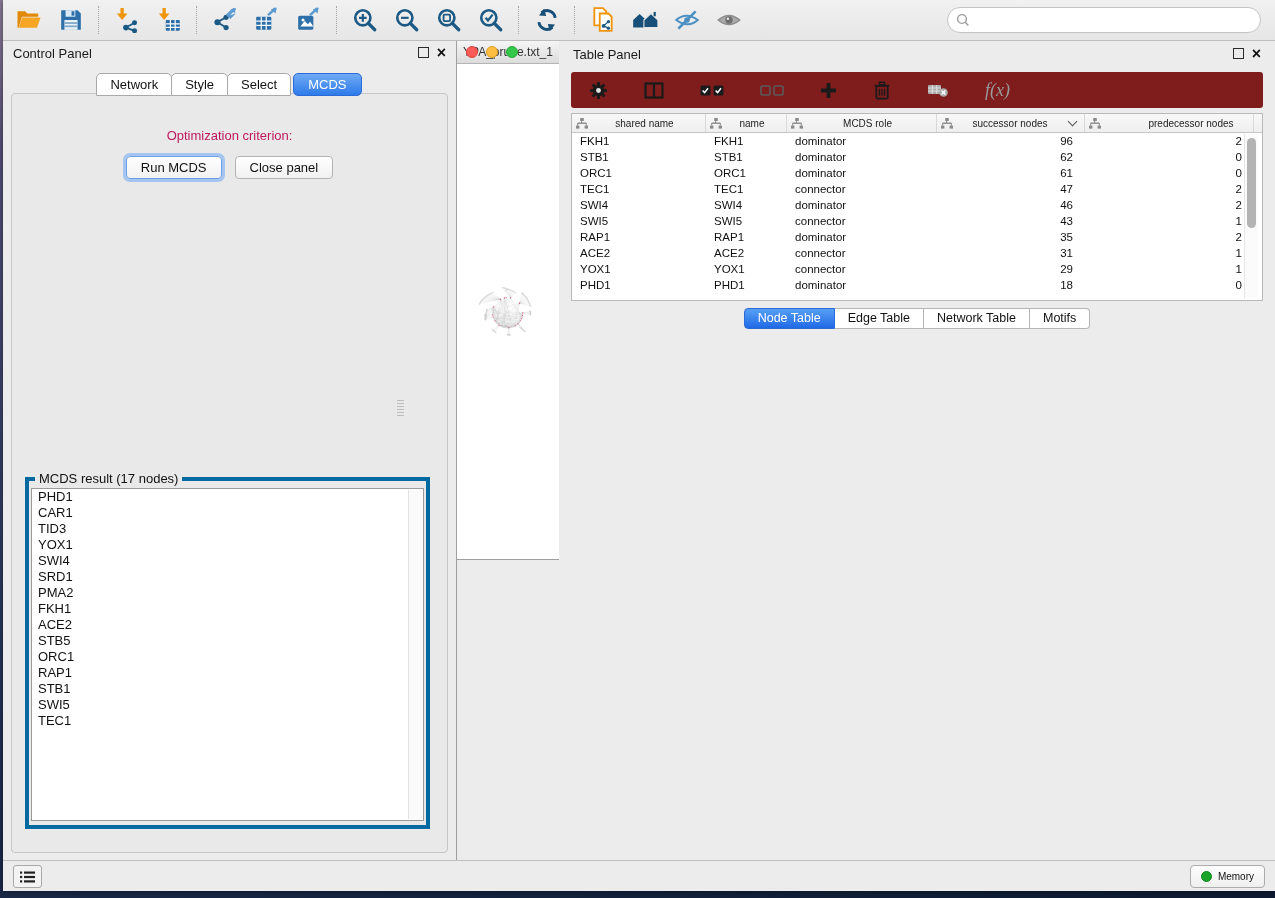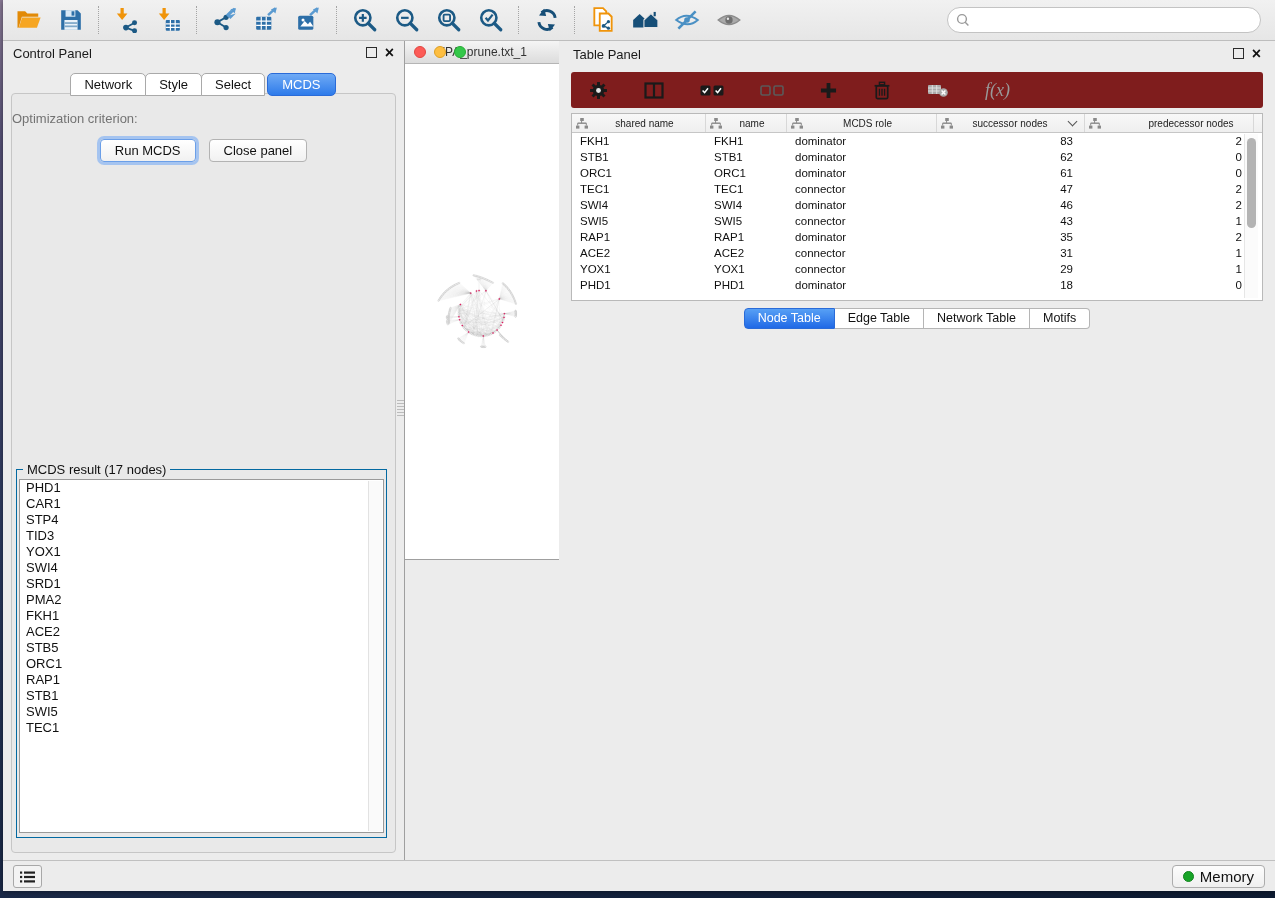--- a/index.html
+++ b/index.html
@@ -13,46 +13,46 @@
   .toolbar{height:41px;display:flex;align-items:center;gap:2px;padding:0 8px 0 6px;
            background:linear-gradient(#f1f1f1,#e6e6e6);border-bottom:1px solid #bdbdbd;box-sizing:border-box;}
   .tbtn{width:40px;height:32px;border:none;background:transparent;display:flex;align-items:center;justify-content:center;padding:0;cursor:pointer;}
   .tsep{width:1px;height:28px;border-left:1px dotted #a5a5a5;margin:0 5px;}
   .search{margin-left:auto;width:296px;height:24px;border:1px solid #c3c3c3;border-radius:13px;background:#fff;
           display:flex;align-items:center;padding:0 8px;margin-right:6px;}
   .search input{border:none;outline:none;flex:1;font-size:12px;background:transparent;margin-left:5px;font-family:inherit;}
 
   
   .main{position:absolute;top:41px;bottom:30px;left:0;right:0;display:flex;}
-  .control-panel{width:402px;box-sizing:border-box;border-right:1px solid #9f9f9f;background:#ececec;position:relative;}
+  .control-panel{width:454px;box-sizing:border-box;border-right:1px solid #9f9f9f;background:#ececec;position:relative;}
   .right-stack{flex:1;display:flex;flex-direction:row;min-width:0;justify-content:flex-end;}
 
   
   .cp-header{height:24px;padding:5px 10px 0;font-size:13px;color:#1a1a1a;position:relative;}
   .win-icons{position:absolute;right:10px;top:6px;display:flex;gap:8px;align-items:center;}
   .float-box{width:9px;height:9px;border:1.6px solid #2b2b2b;display:inline-block;}
   .close-x{font-size:16px;font-weight:700;line-height:10px;color:#111;cursor:pointer;}
   .cp-tabs{display:flex;justify-content:center;margin-top:3px;position:relative;z-index:2;border-radius:8px;}
   .cp-tab{background:#fff;border:1px solid #a9a9a9;margin-left:-1px;padding:3px 13px;font-size:13px;
           border-radius:5px 5px 0 0;cursor:pointer;color:#111;}
   .cp-tab.active{background:linear-gradient(#6faaf5,#2e7bea);color:#fff;border-color:#2a6bd8;border-radius:5px;margin-left:2px;padding:3px 14px;}
   .cp-content{position:absolute;left:8px;right:8px;top:52px;bottom:8px;background:#e9e9e9;border:1px solid #c6c6c6;border-radius:4px;}
-  .opt-label{margin-top:17px;font-size:13px;color:#737373;}
+  .opt-label{text-align:center;margin-top:34px;font-size:13px;color:#be185d;}
   .combo{width:312px;height:23px;margin:9px auto 0;background:#fff;border:1px solid #aaa;border-radius:4px;
          display:flex;align-items:center;cursor:pointer;}
   .combo .val{flex:1;font-size:13px;padding-left:9px;color:#111;white-space:nowrap;}
   .combo .step{width:19px;height:19px;margin-right:2px;border-radius:3px;background:linear-gradient(#6faaf5,#2b74e8);
                display:flex;flex-direction:column;align-items:center;justify-content:center;gap:1px;}
   .chev-up{width:0;height:0;border-left:3.5px solid transparent;border-right:3.5px solid transparent;border-bottom:4px solid #fff;}
   .chev-dn{width:0;height:0;border-left:3.5px solid transparent;border-right:3.5px solid transparent;border-top:4px solid #fff;}
   .btn-row{display:flex;justify-content:center;gap:13px;margin-top:13px;}
   .mac-btn{height:23px;padding:0 14px;font-size:13px;font-family:inherit;background:linear-gradient(#fff,#f1f1f1);
            border:1px solid #b3b3b3;border-radius:4px;cursor:pointer;color:#111;}
   .mac-btn.focused{border-color:#6b9fe8;box-shadow:0 0 0 3px rgba(110,165,245,.55);}
-  .result-fieldset{position:absolute;left:4px;right:8px;top:368px;bottom:14px;border:1px solid #0369a1;margin:0;padding:2px;}
+  .result-fieldset{position:absolute;left:4px;right:8px;top:368px;bottom:14px;border:4px solid #0369a1;margin:9px;padding:2px;}
   .result-fieldset legend{font-size:13px;padding:0 4px;margin-left:4px;color:#111;}
   .result-list{position:relative;height:calc(100% - 2px);background:#fff;border:1px solid #9a9a9a;overflow:hidden;box-sizing:border-box;}
   .result-item{font-size:13px;line-height:16px;padding-left:6px;color:#111;}
   .list-scroll{position:absolute;top:1px;bottom:1px;right:1px;width:13px;background:#fafafa;border-left:1px solid #e2e2e2;}
 
   
   .network-window{height:519px;display:flex;flex-direction:column;border-bottom:1px solid #9f9f9f;box-sizing:border-box;min-width:0;}
   .nw-titlebar{height:22px;background:linear-gradient(#f5f5f5,#dcdcdc);border-bottom:1px solid #b5b5b5;
                position:relative;text-align:center;font-size:12px;line-height:22px;color:#333;flex:none;}
   .lights{position:absolute;left:9px;top:5px;display:flex;gap:8px;}
@@ -84,21 +84,21 @@
   .tp-tab{height:19px;line-height:19px;padding:0 13px;font-size:12.5px;background:#ffffff;border:1px solid #b5b5b5;border-left:none;color:#111;cursor:pointer;}
   .tp-tab:first-child{border-left:1px solid #b5b5b5;border-radius:4px 0 0 4px;}
   .tp-tab:last-child{border-radius:0 4px 4px 0;}
   .tp-tab.active{background:linear-gradient(#57a0f5,#2069e6);color:#fff;border-color:#2a6bd8;}
 
   
   .status-bar{position:absolute;left:0;right:0;bottom:0;height:30px;background:#ececec;border-top:1px solid #c0c0c0;}
   .menu-btn{position:absolute;left:10px;top:4px;width:27px;height:21px;border:1px solid #a8a8a8;border-radius:3px;
             background:#f3f3f3;display:flex;align-items:center;justify-content:center;cursor:pointer;}
   .memory-btn{position:absolute;right:10px;top:4px;height:21px;border:1px solid #acacac;border-radius:4px;
-              background:linear-gradient(#fdfdfd,#efefef);display:flex;align-items:center;gap:6px;padding:0 10px;font-size:15px;cursor:pointer;color:#111;}
+              background:linear-gradient(#fdfdfd,#efefef);display:flex;align-items:center;gap:6px;padding:0 10px;font-size:10px;cursor:pointer;color:#111;}
   .green-dot{width:11px;height:11px;border-radius:50%;background:#18a427;border:1px solid #12831e;box-sizing:border-box;}
 
   
   .vgrip{position:absolute;left:394px;top:400px;width:7px;height:18px;background:repeating-linear-gradient(#bbb 0 1px,transparent 1px 3px);z-index:5;cursor:col-resize;}
 </style>
 </head>
 <body>
 <div class="wallpaper"></div>
 
 <div class="app">
@@ -273,21 +273,20 @@
         <div class="opt-label">Optimization criterion:</div>
         <div class="btn-row">
           <button class="mac-btn focused">Run MCDS</button>
           <button class="mac-btn">Close panel</button>
         </div>
         <fieldset class="result-fieldset">
           <legend>MCDS result (17 nodes)</legend>
           <div class="result-list" id="result-list">
             <div class="result-item">PHD1</div>
               <div class="result-item">CAR1</div>
-              <div class="result-item">STP4</div>
               <div class="result-item">TID3</div>
               <div class="result-item">YOX1</div>
               <div class="result-item">SWI4</div>
               <div class="result-item">SRD1</div>
               <div class="result-item">PMA2</div>
               <div class="result-item">FKH1</div>
               <div class="result-item">ACE2</div>
               <div class="result-item">STB5</div>
               <div class="result-item">ORC1</div>
               <div class="result-item">RAP1</div>
@@ -1023,21 +1022,21 @@
                 </svg>
                 <span class="lbl">predecessor nodes</span>
               </div>
               <div class="th-cell" style="flex: 1 1 0%; border-right: none;"></div>
             </div>
           <div id="table-body">
               <div class="tr-row">
                 <div class="td textc" style="width: 134px;">FKH1</div>
                 <div class="td textc" style="width: 81px;">FKH1</div>
                 <div class="td textc" style="width: 150px;">dominator</div>
-                <div class="td num" style="width: 148px;">83</div>
+                <div class="td num" style="width: 148px;">96</div>
                 <div class="td num" style="width: 169px;">2</div>
               </div>
               <div class="tr-row">
                 <div class="td textc" style="width: 134px;">STB1</div>
                 <div class="td textc" style="width: 81px;">STB1</div>
                 <div class="td textc" style="width: 150px;">dominator</div>
                 <div class="td num" style="width: 148px;">62</div>
                 <div class="td num" style="width: 169px;">0</div>
               </div>
               <div class="tr-row">

